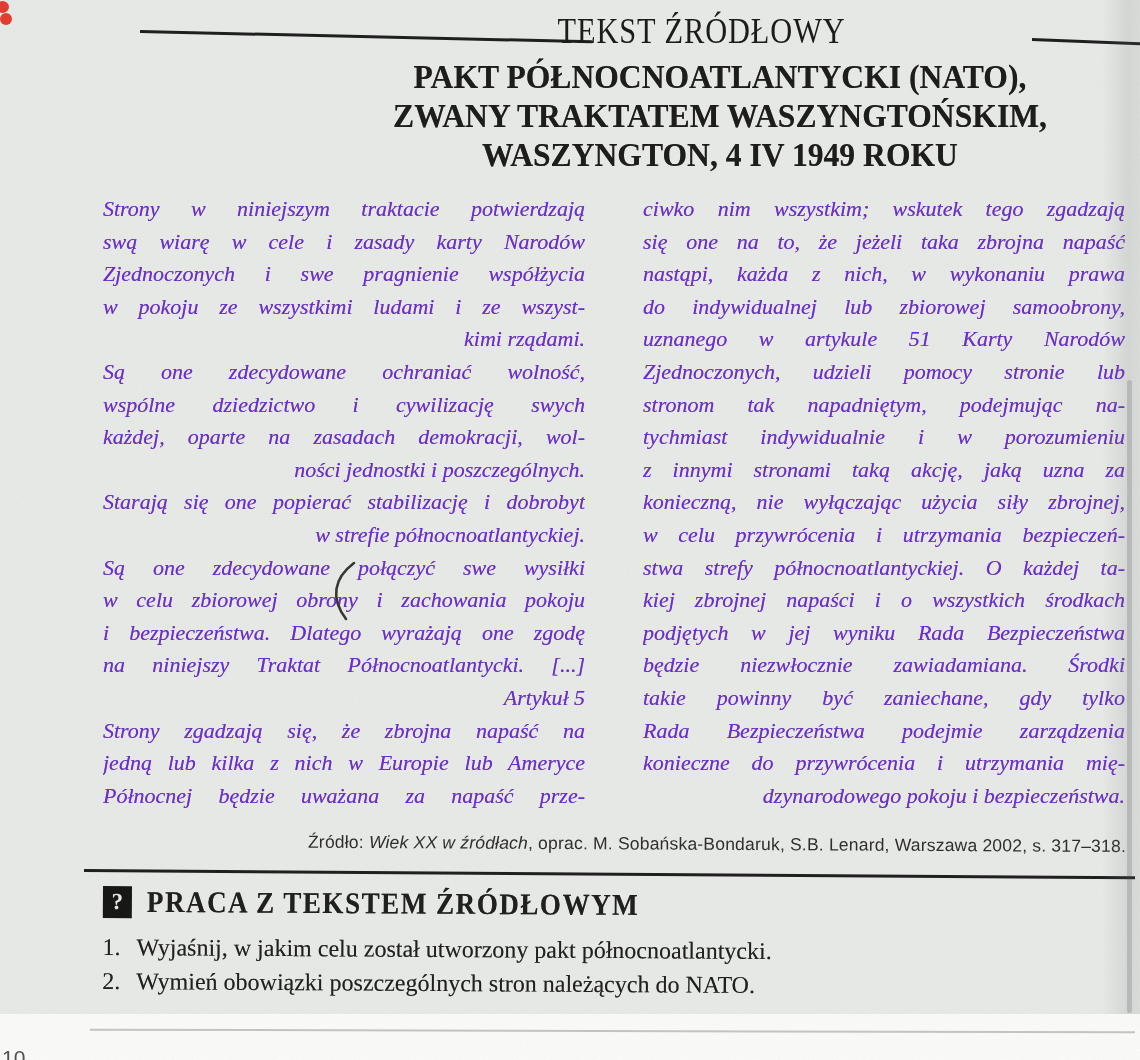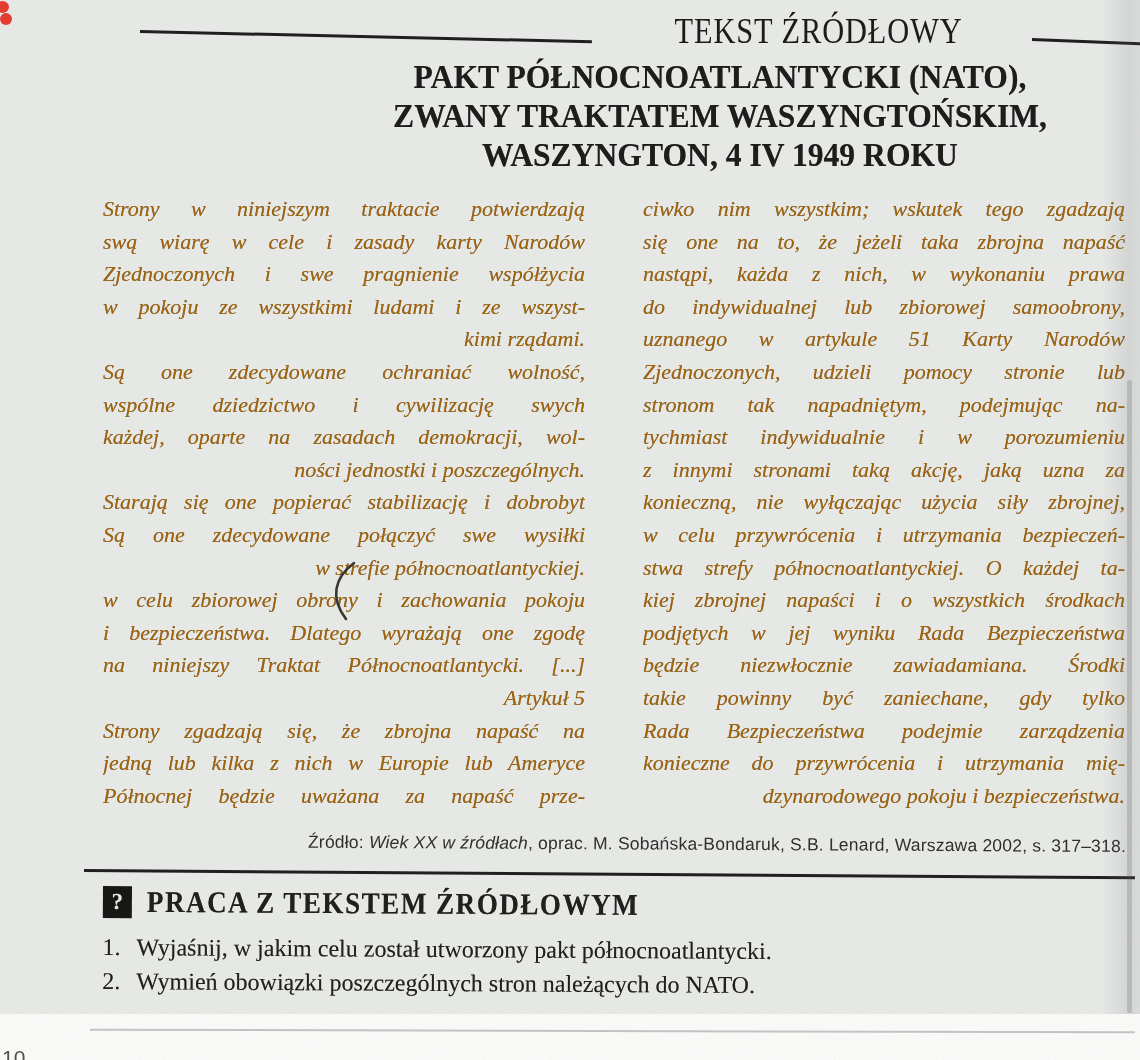--- a/index.html
+++ b/index.html
@@ -14,36 +14,36 @@
   }
   
   .red-dot{position:absolute;background:#e63a2e;border-radius:50%;}
   .red-dot.d1{left:-4px;top:1px;width:13px;height:12px;}
   .red-dot.d2{left:0px;top:13px;width:12px;height:12px;}
   
   .rule{position:absolute;background:#1c1c1c;height:3px;transform-origin:left center;}
   .rule-left{left:140px;top:30px;width:452px;transform:rotate(1.3deg);}
   .rule-right{left:1032px;top:38px;width:110px;transform:rotate(2.2deg);}
   .kicker{
-    position:absolute;left:545px;top:13px;width:430px;text-align:right;
+    position:absolute;left:545px;top:13px;width:430px;text-align:left;
     font-size:33px;font-weight:500;color:#181816;line-height:36px;
     letter-spacing:1px;
   }
   .kicker-text{display:inline-block;transform:scale(0.92,1.08);}
   .title{
     position:absolute;left:290px;top:57px;width:860px;text-align:center;
     font-size:34px;font-weight:600;color:#1a1a18;line-height:39px;
     text-shadow:0 0 0.5px rgba(30,30,30,.55);
   }
   .t-line{display:block;transform:scaleX(0.93);}
   
   .columns{
     position:absolute;left:103px;top:193px;width:1022px;
     display:flex;gap:58px;
-    font-style:italic;font-size:22px;color:#a16207;
+    font-style:italic;font-size:22px;color:#6d28d9;
     text-shadow:0 0 0.5px rgba(40,40,36,.5);
   }
   .col{width:491px;}
   .bodyline{height:32.6px;line-height:32.6px;text-align:right;overflow:hidden;}
   .bodyline.stretch{text-align:justify;text-align-last:justify;}
   
   .pen-mark{position:absolute;left:320px;top:560px;}
   
   .source{
     position:absolute;right:14px;top:836px;
@@ -114,22 +114,22 @@
           <div class="bodyline stretch">Strony w niniejszym traktacie potwierdzają</div>
           <div class="bodyline stretch">swą wiarę w cele i zasady karty Narodów</div>
           <div class="bodyline stretch">Zjednoczonych i swe pragnienie współżycia</div>
           <div class="bodyline stretch">w pokoju ze wszystkimi ludami i ze wszyst-</div>
           <div class="bodyline">kimi rządami.</div>
           <div class="bodyline stretch">Są one zdecydowane ochraniać wolność,</div>
           <div class="bodyline stretch">wspólne dziedzictwo i cywilizację swych</div>
           <div class="bodyline stretch">każdej, oparte na zasadach demokracji, wol-</div>
           <div class="bodyline">ności jednostki i poszczególnych.</div>
           <div class="bodyline stretch">Starają się one popierać stabilizację i dobrobyt</div>
+          <div class="bodyline">w strefie północnoatlantyckiej.</div>
           <div class="bodyline stretch">Są one zdecydowane połączyć swe wysiłki</div>
-          <div class="bodyline">w strefie północnoatlantyckiej.</div>
           <div class="bodyline stretch">w celu zbiorowej obrony i zachowania pokoju</div>
           <div class="bodyline stretch">i bezpieczeństwa. Dlatego wyrażają one zgodę</div>
           <div class="bodyline stretch">na niniejszy Traktat Północnoatlantycki. [...]</div>
           <div class="bodyline">Artykuł 5</div>
           <div class="bodyline stretch">Strony zgadzają się, że zbrojna napaść na</div>
           <div class="bodyline stretch">jedną lub kilka z nich w Europie lub Ameryce</div>
           <div class="bodyline stretch">Północnej będzie uważana za napaść prze-</div>
         </div>
       <div class="col">
           <div class="bodyline stretch">ciwko nim wszystkim; wskutek tego zgadzają</div>

